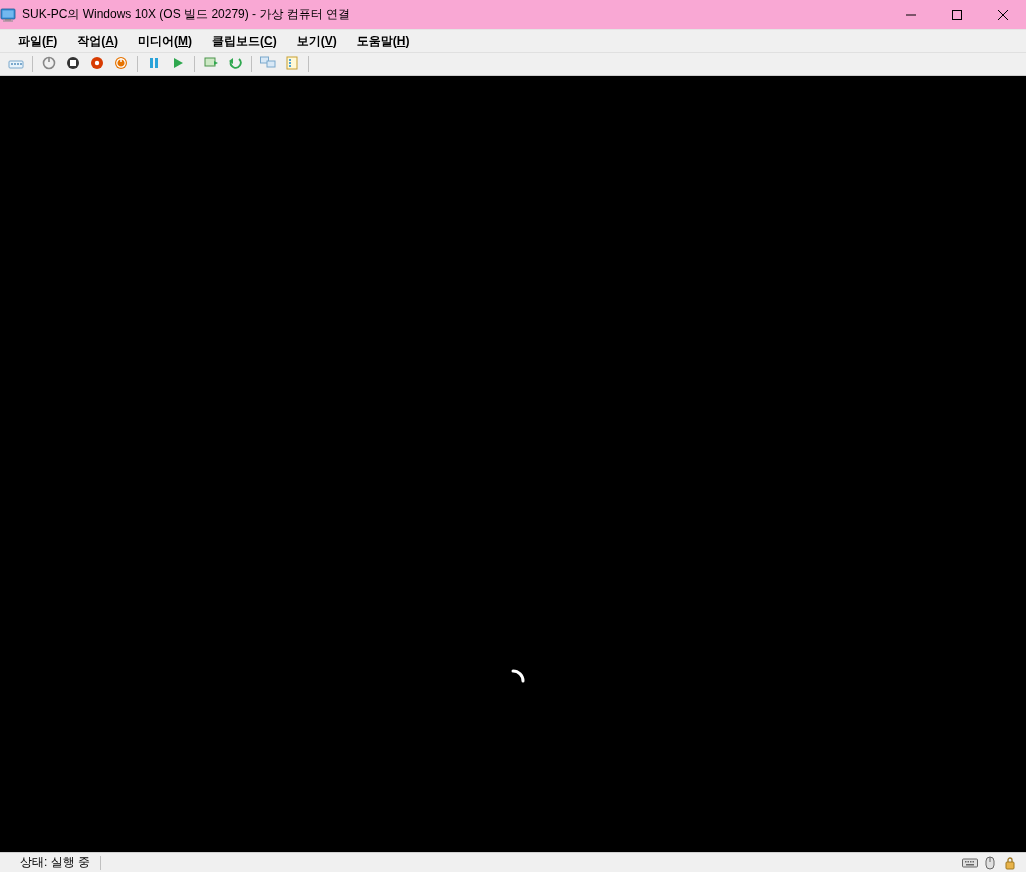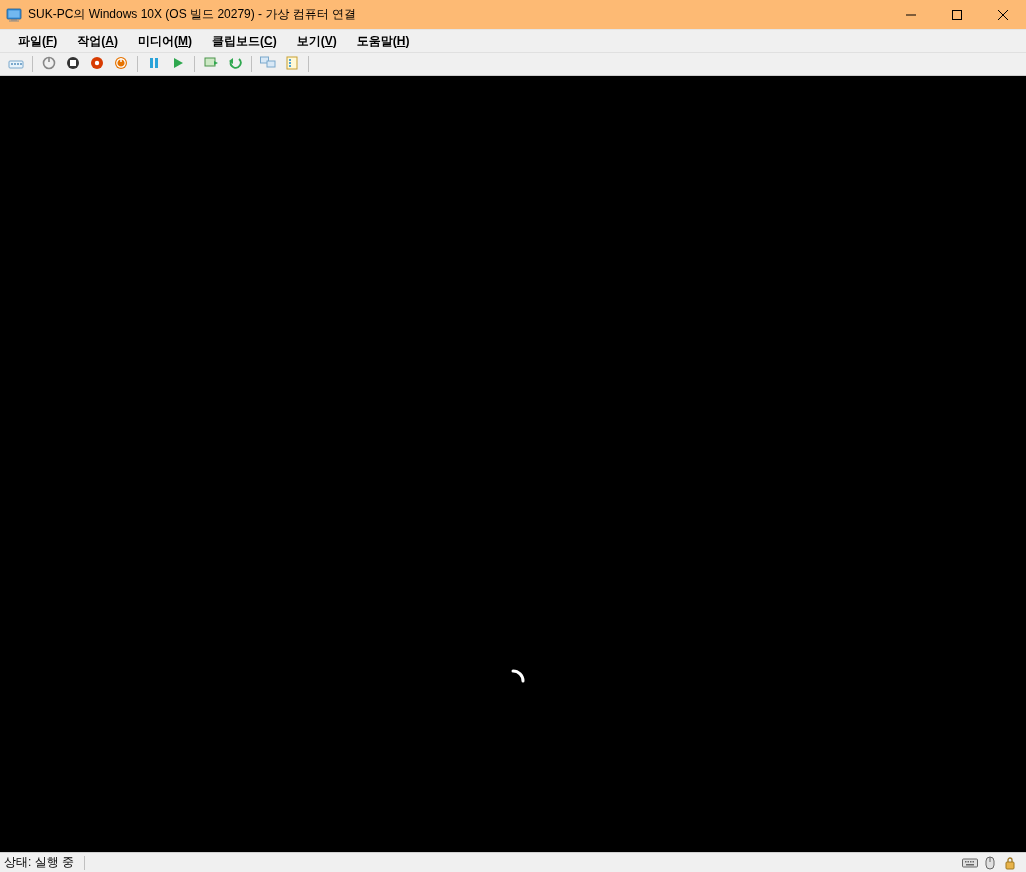--- a/index.html
+++ b/index.html
@@ -9,24 +9,24 @@
       background: #fff;
       width: 1026px;
       height: 872px;
       overflow: hidden;
       display: flex;
       flex-direction: column;
     }
     
     .titlebar {
       height: 30px;
-      background: #fdba74;
-      display: flex;
-      align-items: center;
-      padding-left: 6px;
+      background: #f9a8d4;
+      display: flex;
+      align-items: center;
+      padding-left: 0;
       border-bottom: 1px solid #e5e5e5;
     }
     .titlebar-icon {
       width: 16px; height: 16px;
       margin-right: 6px;
       display: flex; align-items: center; justify-content: center;
     }
     .titlebar-title {
       flex: 1;
       font-size: 12px;
@@ -113,21 +113,21 @@
     
     .statusbar {
       height: 20px;
       background: #f0f0f0;
       border-top: 1px solid #d0d0d0;
       display: flex;
       align-items: center;
       padding: 0 4px;
       font-size: 12px;
     }
-    .statusbar-text { padding-right: 8px; }
+    .statusbar-text { padding-right: 8px; margin-left: 16px; }
     .statusbar-sep {
       width: 1px; height: 14px; background: #c0c0c0; margin: 0 2px;
     }
     .statusbar-spacer { flex: 1; }
     .statusbar-icons {
       display: flex;
       align-items: center;
       gap: 4px;
       padding-right: 4px;
     }

